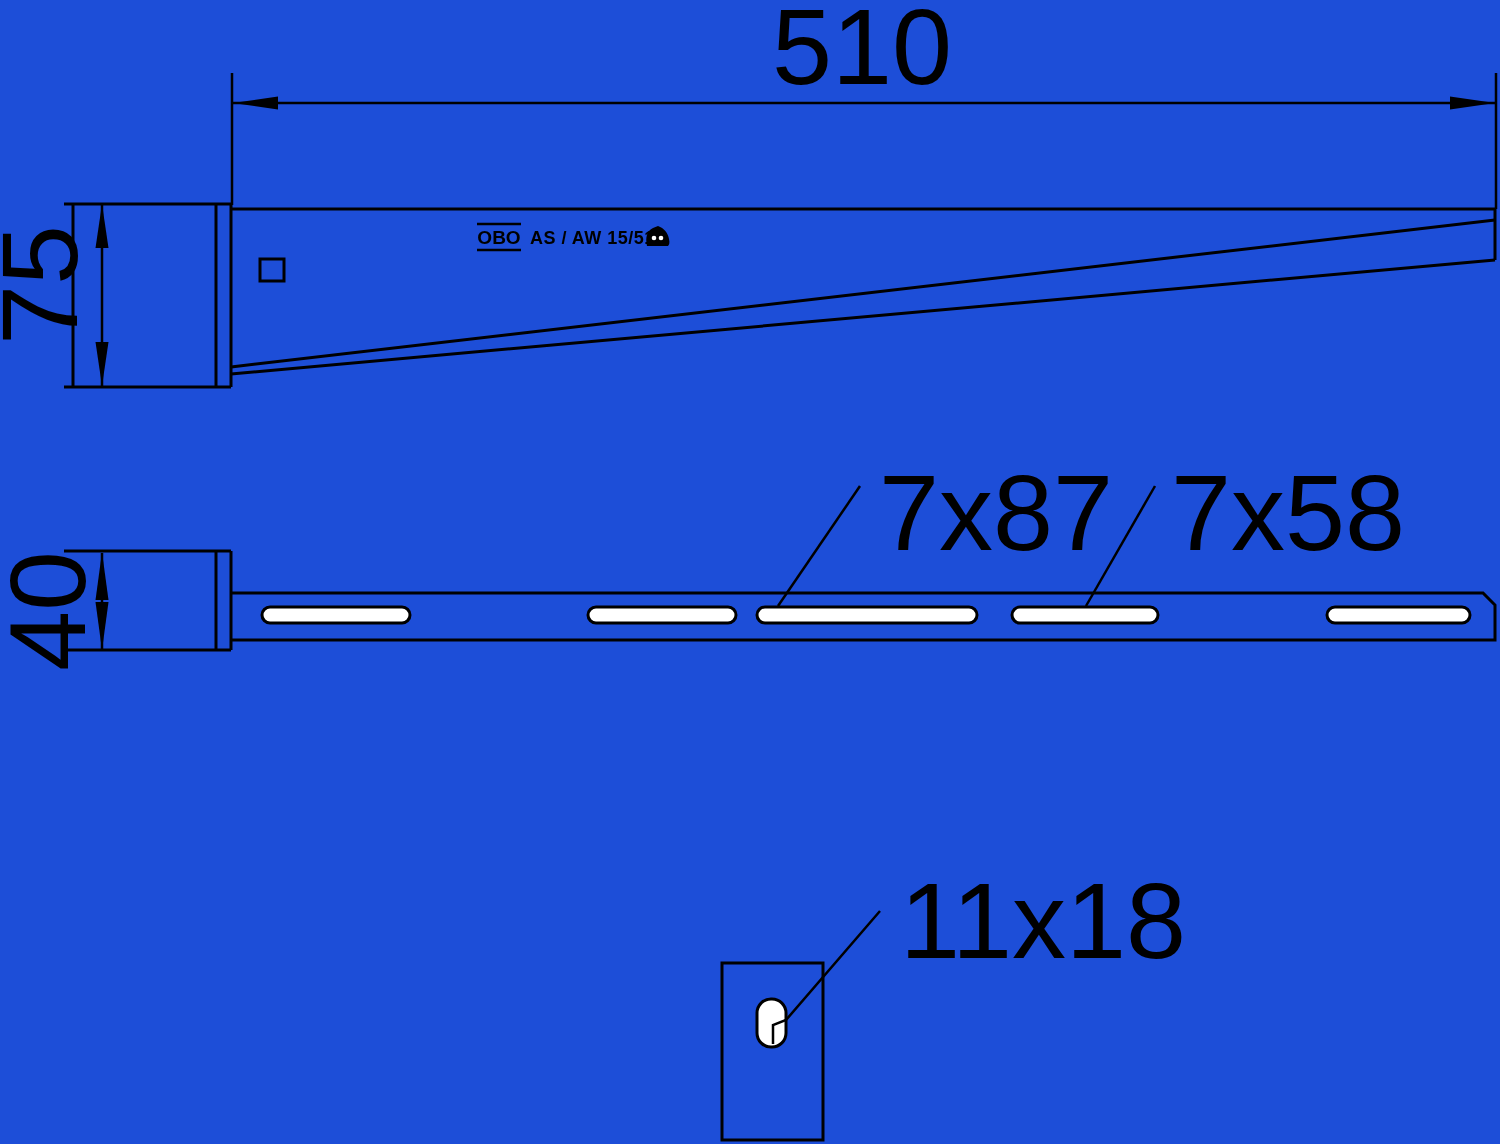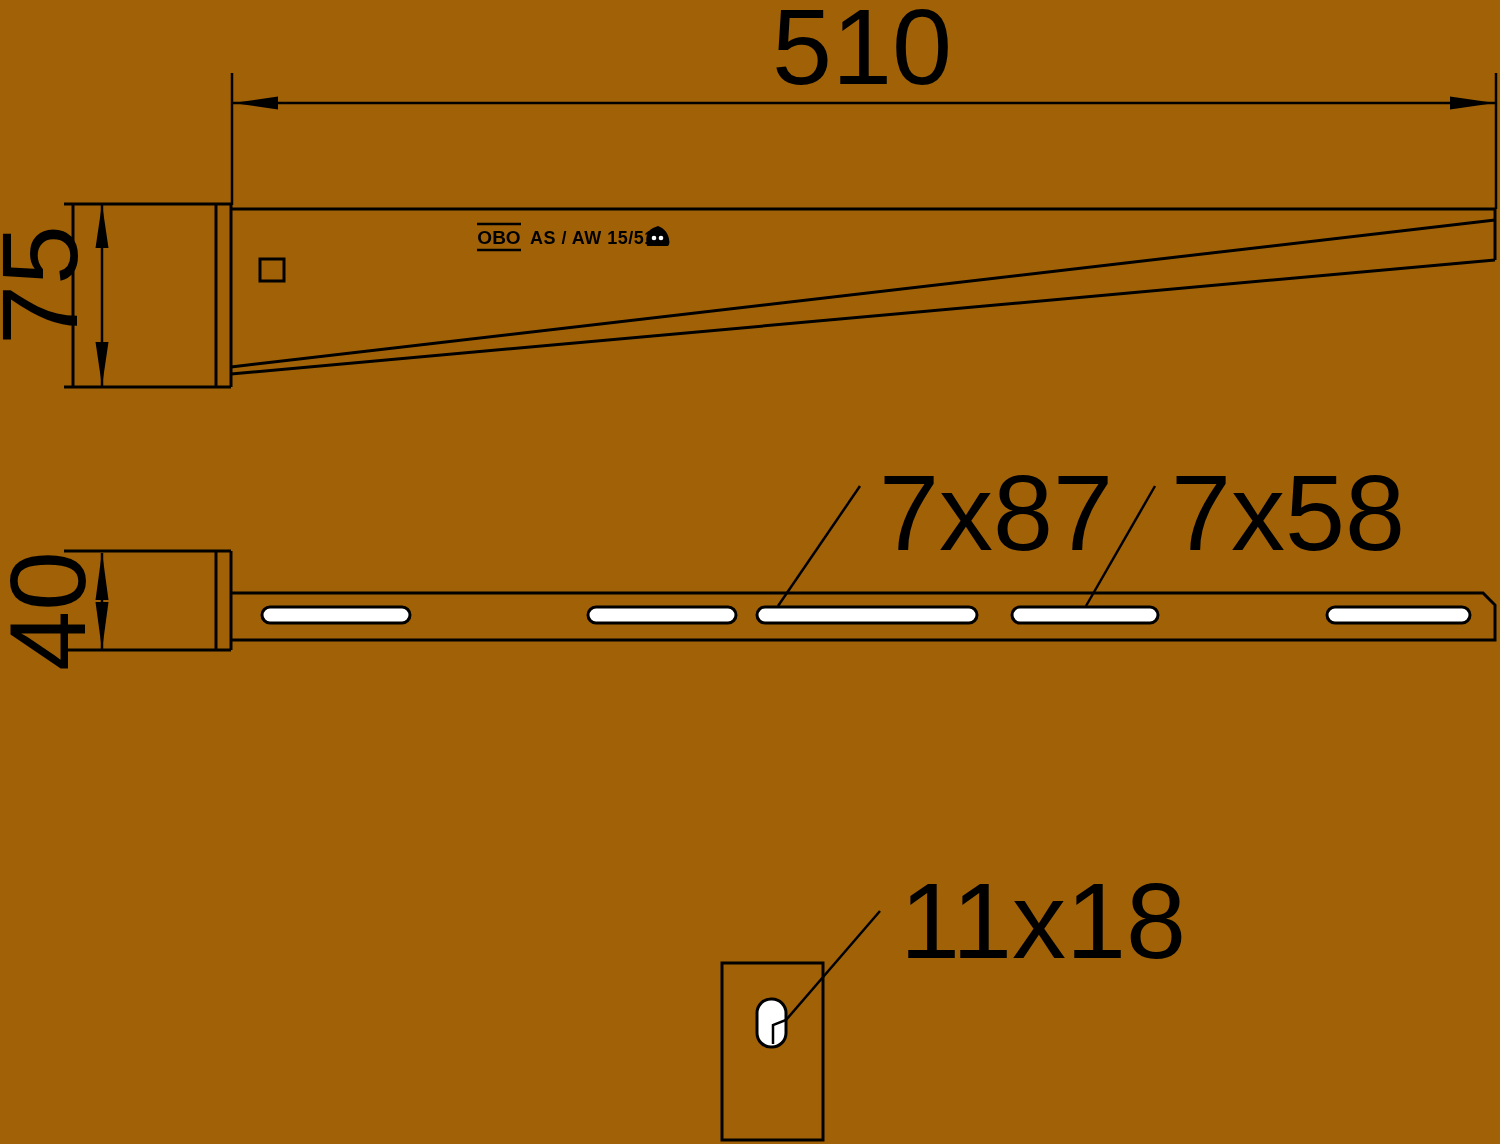--- a/index.html
+++ b/index.html
@@ -7,21 +7,21 @@
     padding: 0;
     background: #ffffff;
     width: 1500px;
     height: 1144px;
     font-family: "Liberation Sans", sans-serif;
   }
   #stage {
     position: relative;
     width: 1500px;
     height: 1144px;
-    background: #a16207;
+    background: #1d4ed8;
     overflow: hidden;
   }
   svg { display: block; }
 
   .outline  { stroke: #000000; stroke-width: 3;   fill: none; }
   .thin     { stroke: #000000; stroke-width: 2.5; fill: none; }
   .slot     { stroke: #000000; stroke-width: 3;   fill: #ffffff; }
   .arrow    { fill: #000000; stroke: none; }
 
   .dim-big {

